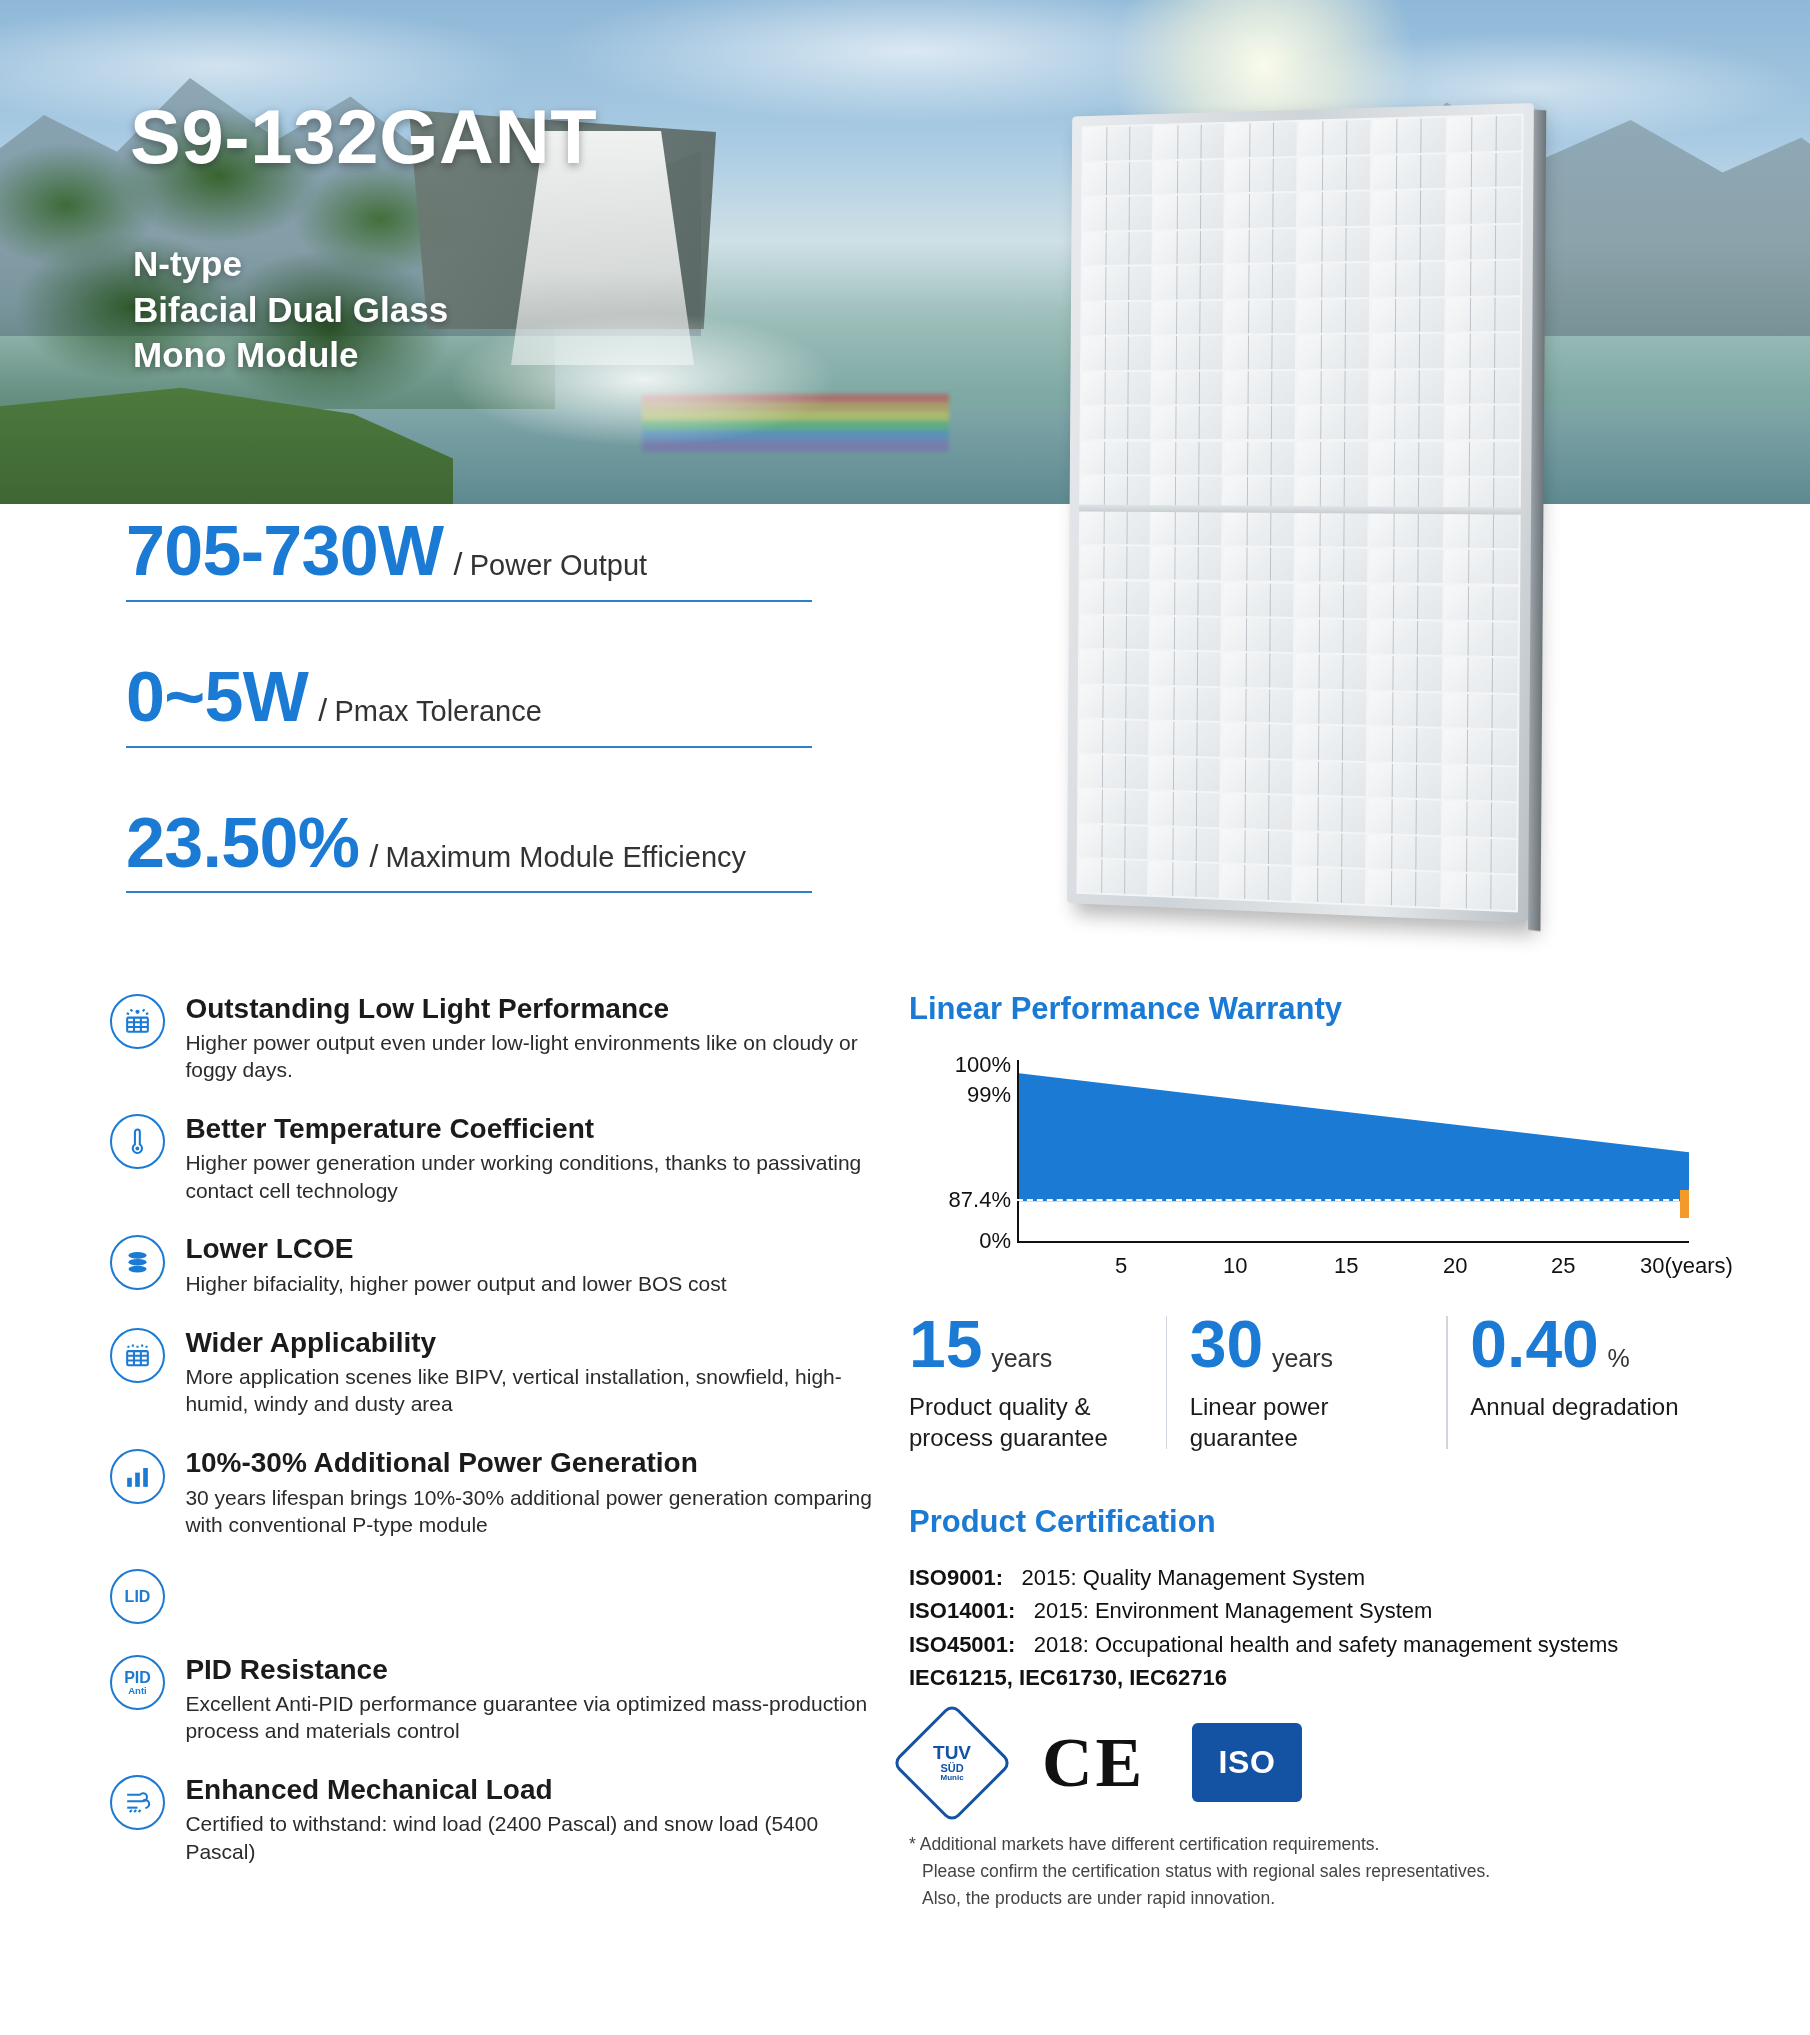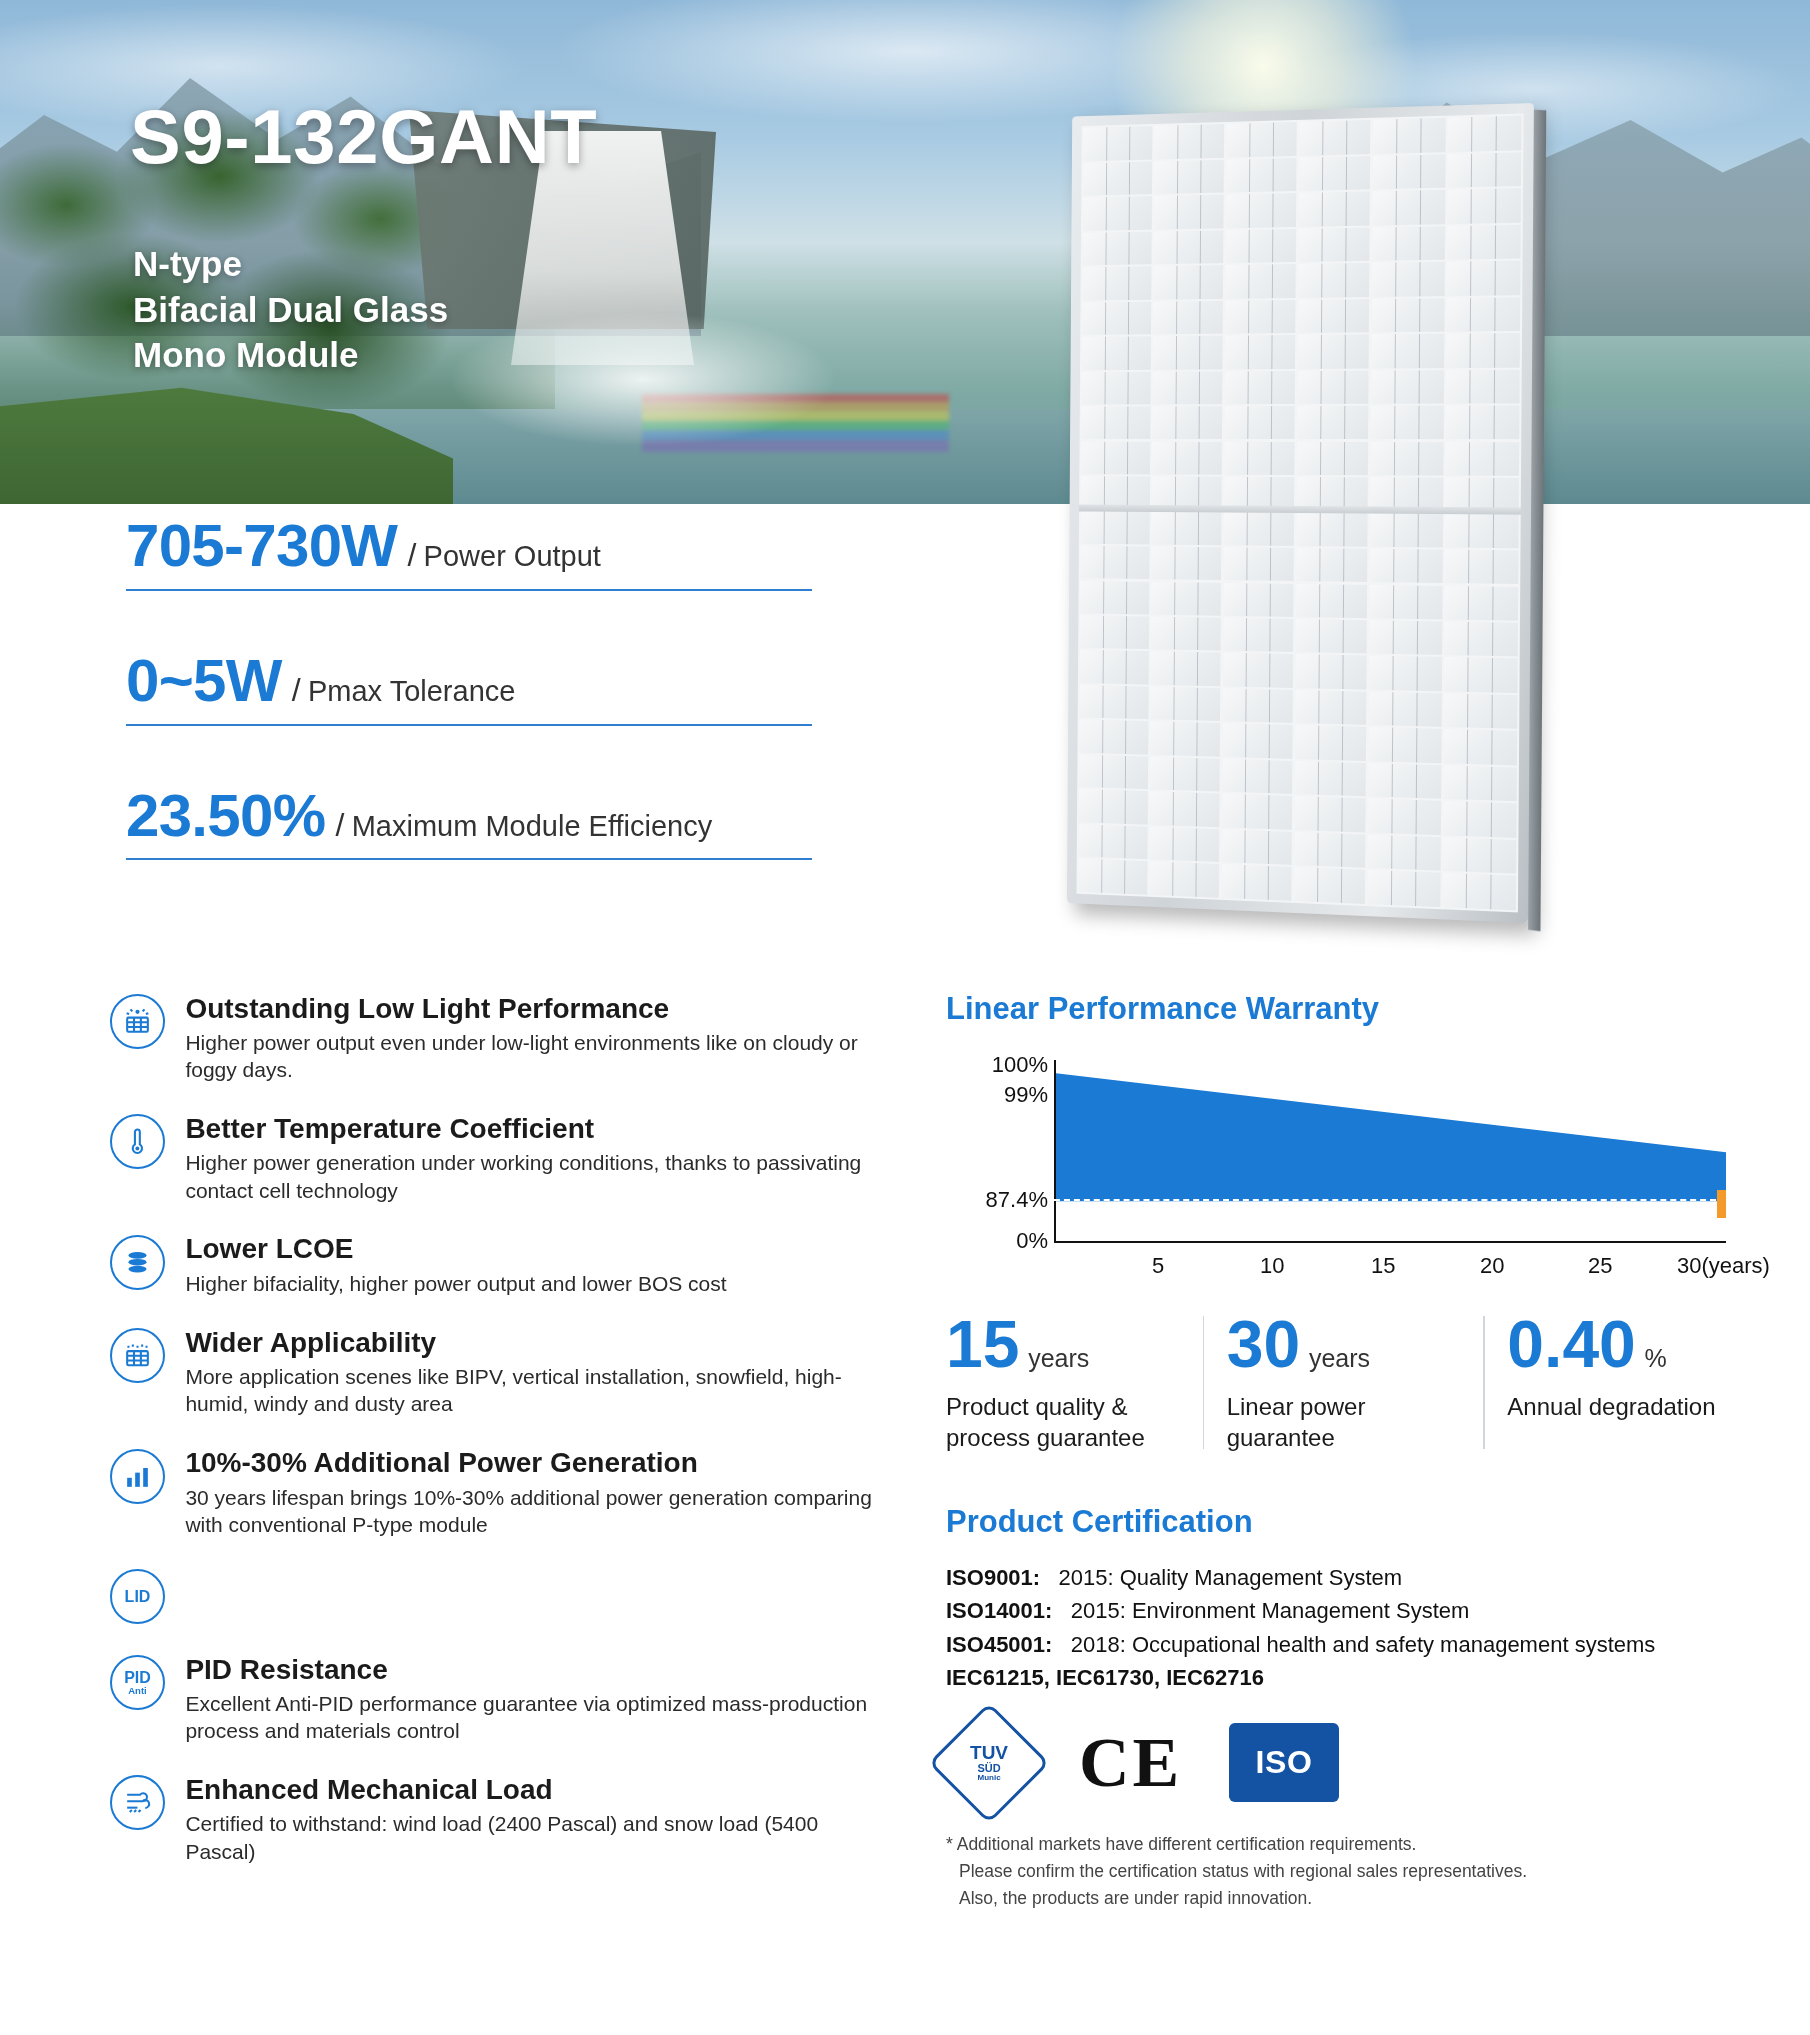--- a/index.html
+++ b/index.html
@@ -152,21 +152,21 @@
 
   
   .specs { position: absolute; left: 0; top: 511px; width: 861px; }
   .spec-row {
     margin: 0 0 0 126px; width: 686px;
     border-bottom: 2.2px solid #2f7fd0;
     padding-bottom: 8.8px;
     display: flex; align-items: baseline;
   }
   .spec-row + .spec-row { margin-top: 55px; }
-  .spec-big { font-size: 60px; font-weight: 700; color: #1a7ad4; letter-spacing: -0.7px; }
+  .spec-big { font-size: 70px; font-weight: 700; color: #1a7ad4; letter-spacing: -0.7px; }
   .spec-slash { font-size: 32px; color: #333; margin: 0 7.3px 0 10.2px; }
   .spec-label { font-size: 29px; color: #333; }
 
   
   .features { position: absolute; left: 110px; top: 991px; width: 774px; }
   .feature { display: flex; margin-bottom: 28px; }
   .feat-icon {
     flex: 0 0 auto;
     width: 55px; height: 55px; border-radius: 50%;
     border: 2.2px solid #1a7ad4;
@@ -175,21 +175,21 @@
     color: #1a7ad4;
   }
   .feat-icon svg { width: 31px; height: 31px; }
   .feat-icon .txt { font-weight: 700; font-size: 16px; line-height: 1; text-align: center; }
   .feat-icon .txt small { display: block; font-size: 9.5px; font-weight: 700; }
   .feat-body { padding-top: 1.5px; }
   .feat-title { font-size: 28px; font-weight: 700; color: #1b1b1b; margin-bottom: 4.4px; }
   .feat-desc { font-size: 21px; color: #2b2b2b; line-height: 1.30; }
 
   
-  .right { position: absolute; left: 946px; top: 991px; width: 818px; }
+  .right { position: absolute; left: 909px; top: 991px; width: 818px; }
   .sec-title { font-size: 31px; font-weight: 700; color: #1a7ad4; margin-bottom: 20.4px; }
 
   .chart { position: relative; width: 796px; height: 234px; margin-left: 0; }
   .chart-plot {
     position: absolute; left: 108px; top: 13px; width: 672px; height: 183px;
     border-left: 2.2px solid #111;
     border-bottom: 2.2px solid #111;
   }
   .chart-area {
     position: absolute; left: 0; top: 5.8px; width: 100%; height: 155px;

